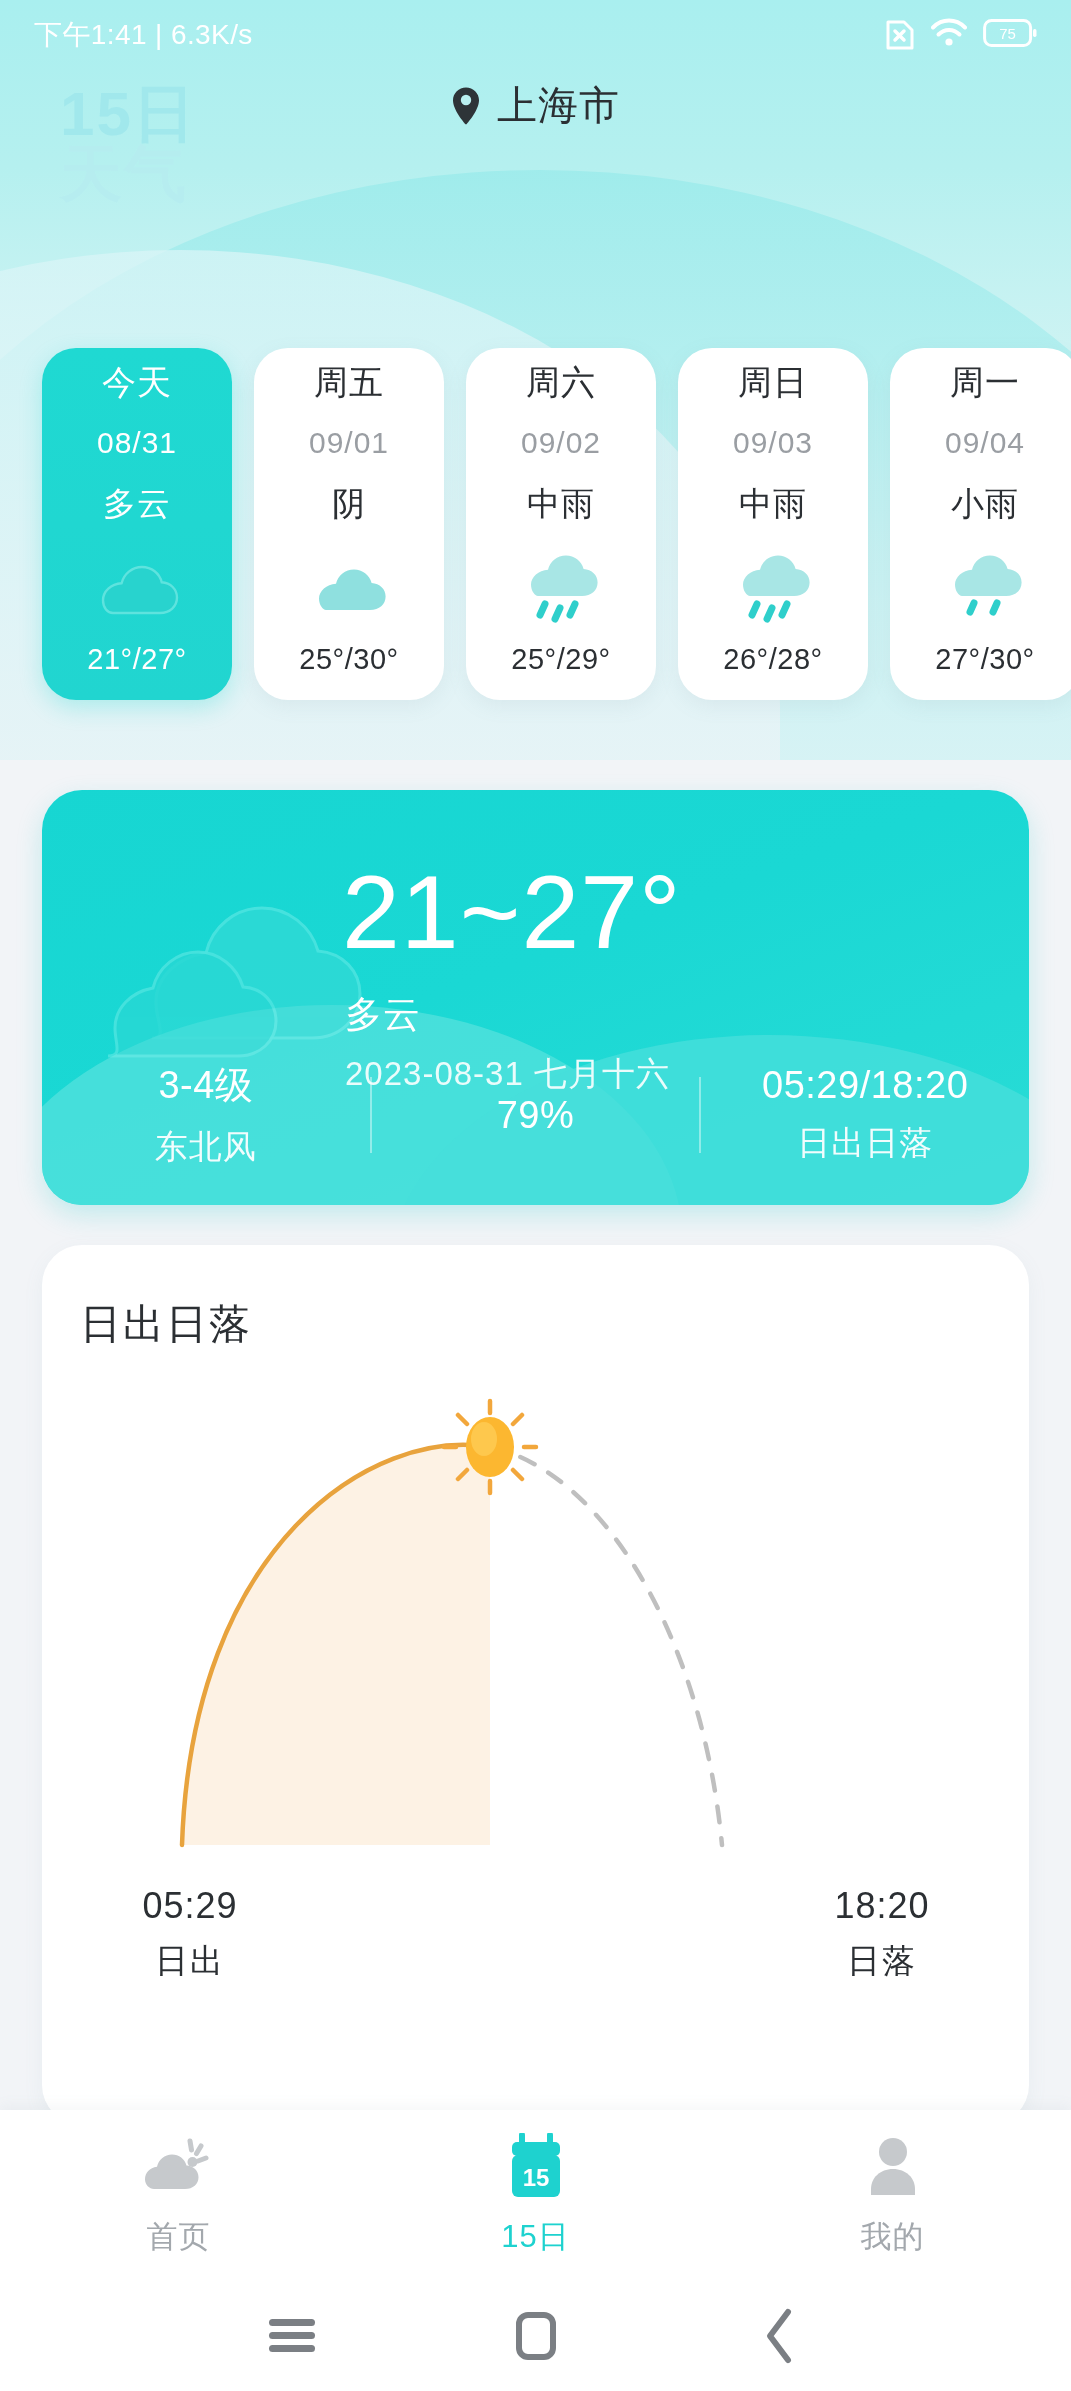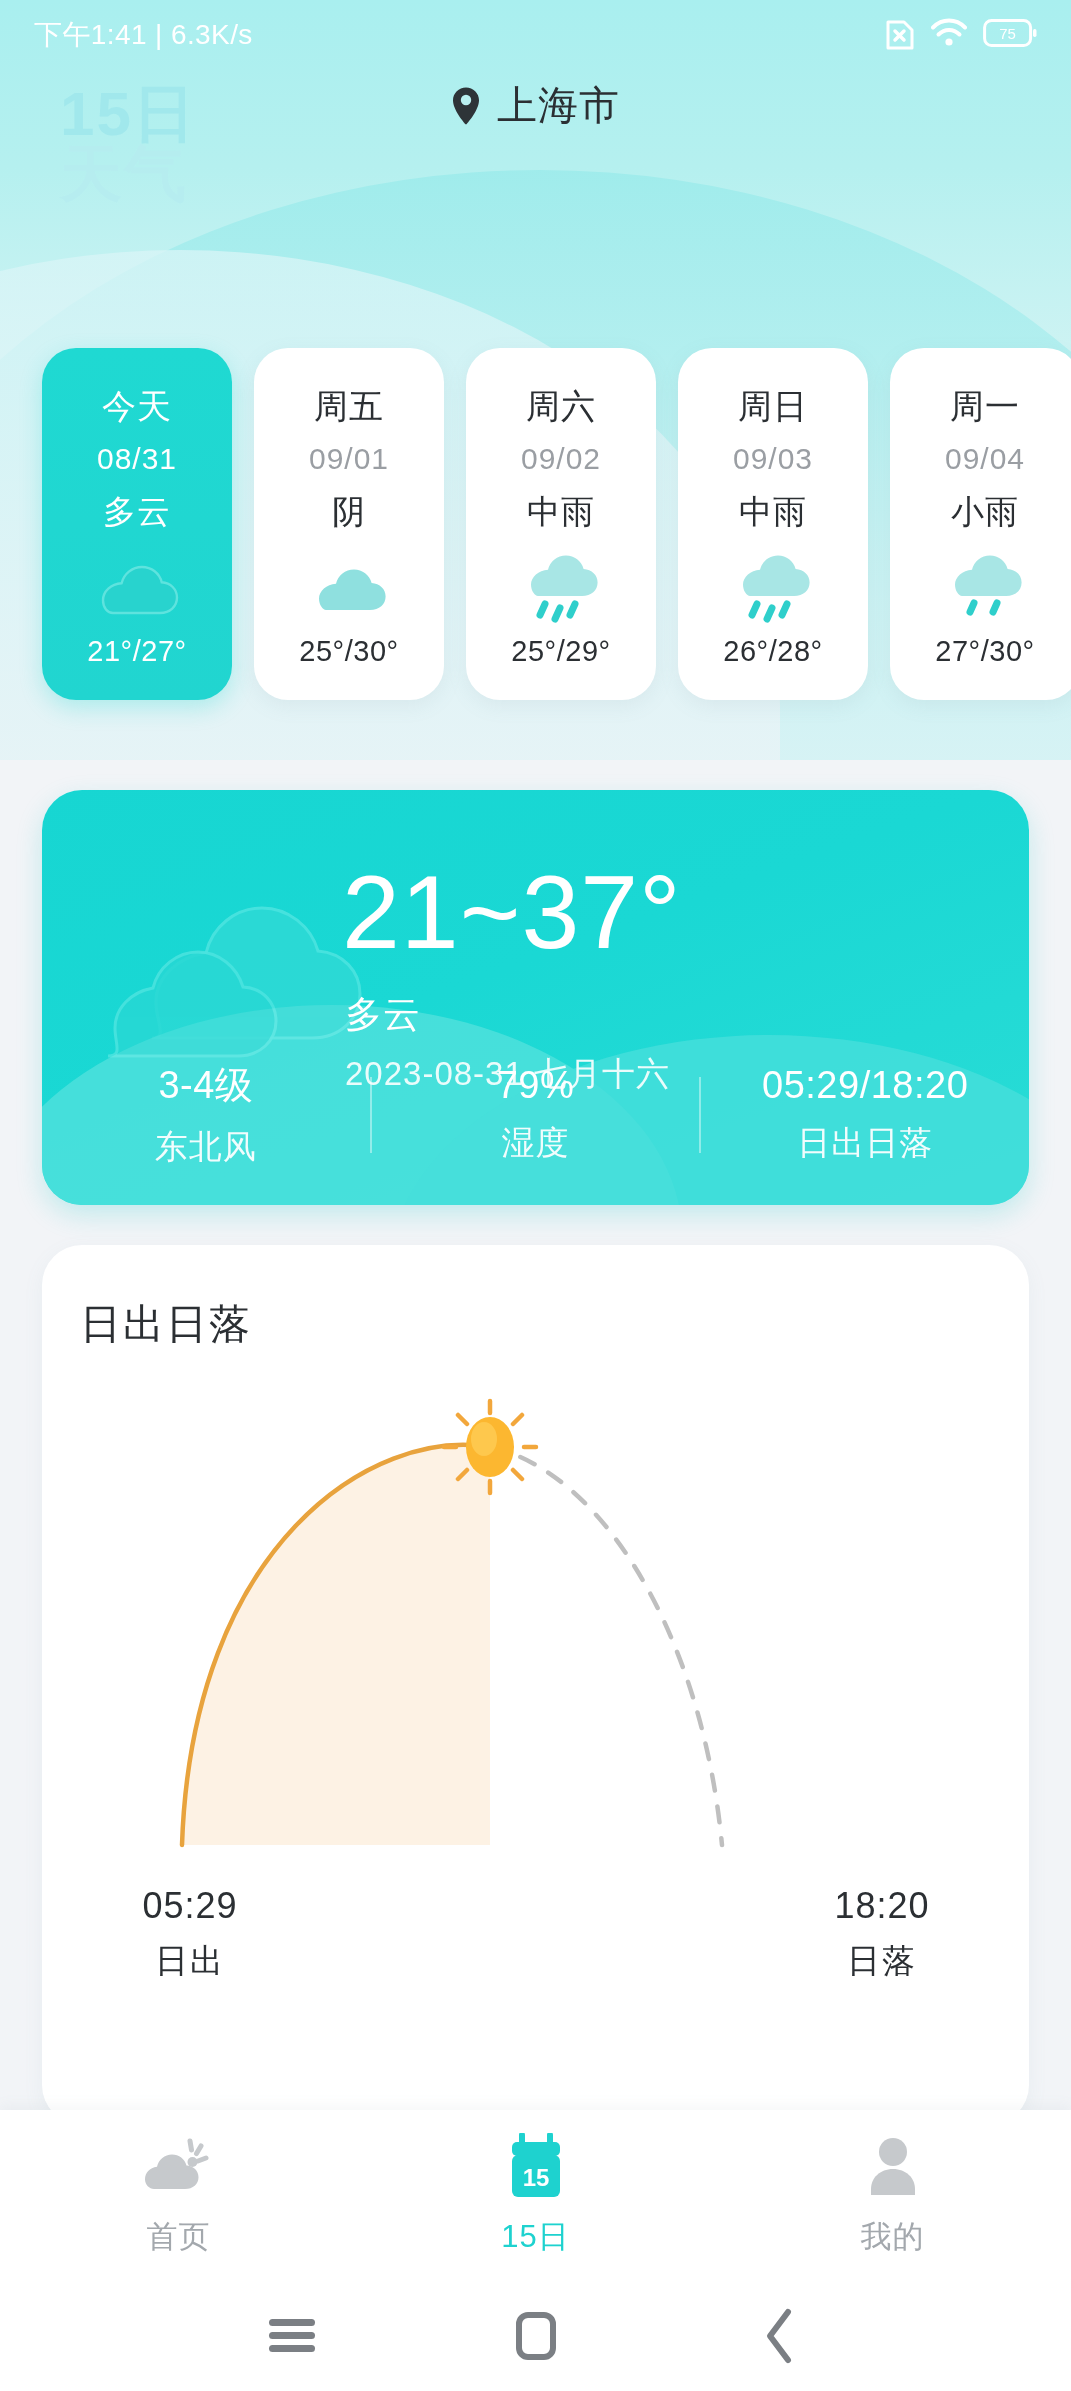--- a/index.html
+++ b/index.html
@@ -59,21 +59,22 @@
 
   
   .days {
     position:absolute; left:0; top:348px; width:1071px; z-index:5;
     display:flex; gap:22px; padding-left:42px;
   }
   .day {
     flex:0 0 auto; width:190px; height:352px; border-radius:34px;
     background:#ffffff; box-shadow:0 6px 20px rgba(120,150,160,.10);
     display:flex; flex-direction:column; align-items:center;
-    padding-top:36px;
+    padding-top:12px;
+    gap:8px;
   }
   .day.active {
     background:linear-gradient(180deg,#1fd9d2 0%,#21d5d0 100%);
     box-shadow:0 8px 22px rgba(31,217,210,.28);
   }
   .day .dw { font-size:34px; color:#2b2f33; letter-spacing:1px; }
   .day .dd { font-size:30px; color:#9a9ea3; margin-top:12px; letter-spacing:1px; }
   .day .dc { font-size:33px; color:#2b2f33; margin-top:14px; letter-spacing:1px; }
   .day .di { height:86px; margin-top:10px; display:flex; align-items:center; justify-content:center; }
   .day .dt { font-size:29px; color:#2b2f33; margin-top:4px; letter-spacing:.5px; }
@@ -272,33 +273,32 @@
   <div class="mc-wave"></div>
   <div class="mc-wave2"></div>
 
   <div class="mc-cloud">
     <svg width="300" height="190" viewBox="0 0 300 190">
       <path d="M60 160h160c28 0 48-19 48-44 0-23-17-41-42-43C219 48 196 30 170 30c-27 0-50 19-56 45C86 79 64 99 64 124c0 20 12 36 -4 36z" fill="#41dcd8" stroke="#7ff0ec" stroke-width="3" opacity=".9"></path>
       <path d="M16 178h130c22 0 38-15 38-35 0-18-13-33-33-34-6-20-24-35-45-35-21 0-40 15-45 36-22 4-38 20-38 40 0 16 8 28 -7 28z" fill="#36d9d5" stroke="#7ff0ec" stroke-width="3" opacity=".85"></path>
     </svg>
   </div>
 
-  <div class="mc-temp">21~37°</div>
+  <div class="mc-temp">21~27°</div>
   <div class="mc-cond">多云</div>
   <div class="mc-date">2023-08-31 七月十六</div>
 
   <div class="mc-stats">
     <div class="stat">
       <div class="sv">3-4级</div>
       <div class="sl">东北风</div>
     </div>
     <div class="stat-div"></div>
     <div class="stat">
       <div class="sv">79%</div>
-      <div class="sl">湿度</div>
     </div>
     <div class="stat-div"></div>
     <div class="stat">
       <div class="sv">05:29/18:20</div>
       <div class="sl">日出日落</div>
     </div>
   </div>
 </div>
 
 <div class="suncard">

